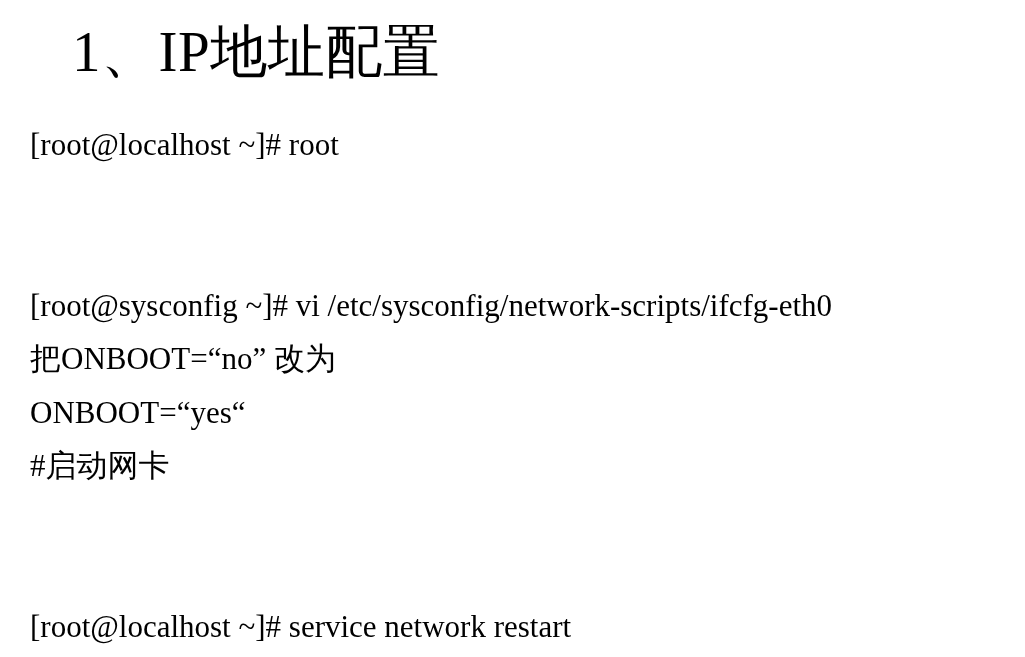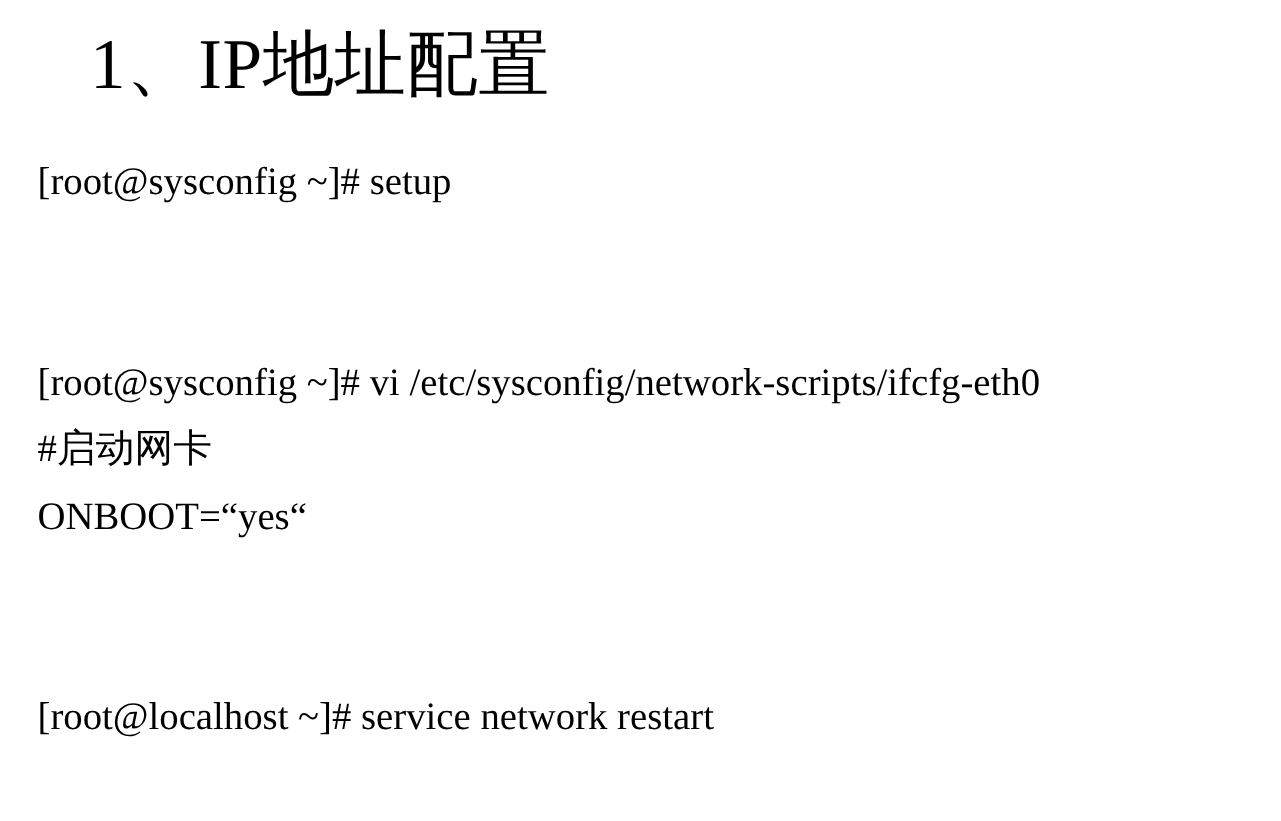--- a/index.html
+++ b/index.html
@@ -53,24 +53,25 @@
 </style>
 </head>
 <body>
 
 <div class="slide">
 
   <div class="slide-title">1、IP地址配置</div>
 
   <div class="body-block">
 
-  <div class="code-line">[root@sysconfig ~]# setup</div>
+  <div class="code-line">[root@localhost ~]# root</div>
       <div class="code-line blank"></div>
       <div class="code-line blank"></div>
       <div class="code-line">[root@sysconfig ~]# vi /etc/sysconfig/network-scripts/ifcfg-eth0</div>
+      <div class="code-line">把ONBOOT=“no” 改为</div>
+      <div class="code-line">ONBOOT=“yes“</div>
       <div class="code-line">#启动网卡</div>
-      <div class="code-line">ONBOOT=“yes“</div>
       <div class="code-line blank"></div>
       <div class="code-line blank"></div>
       <div class="code-line">[root@localhost ~]# service network restart</div>
     </div>
 
 </div>
 
 </body></html>

